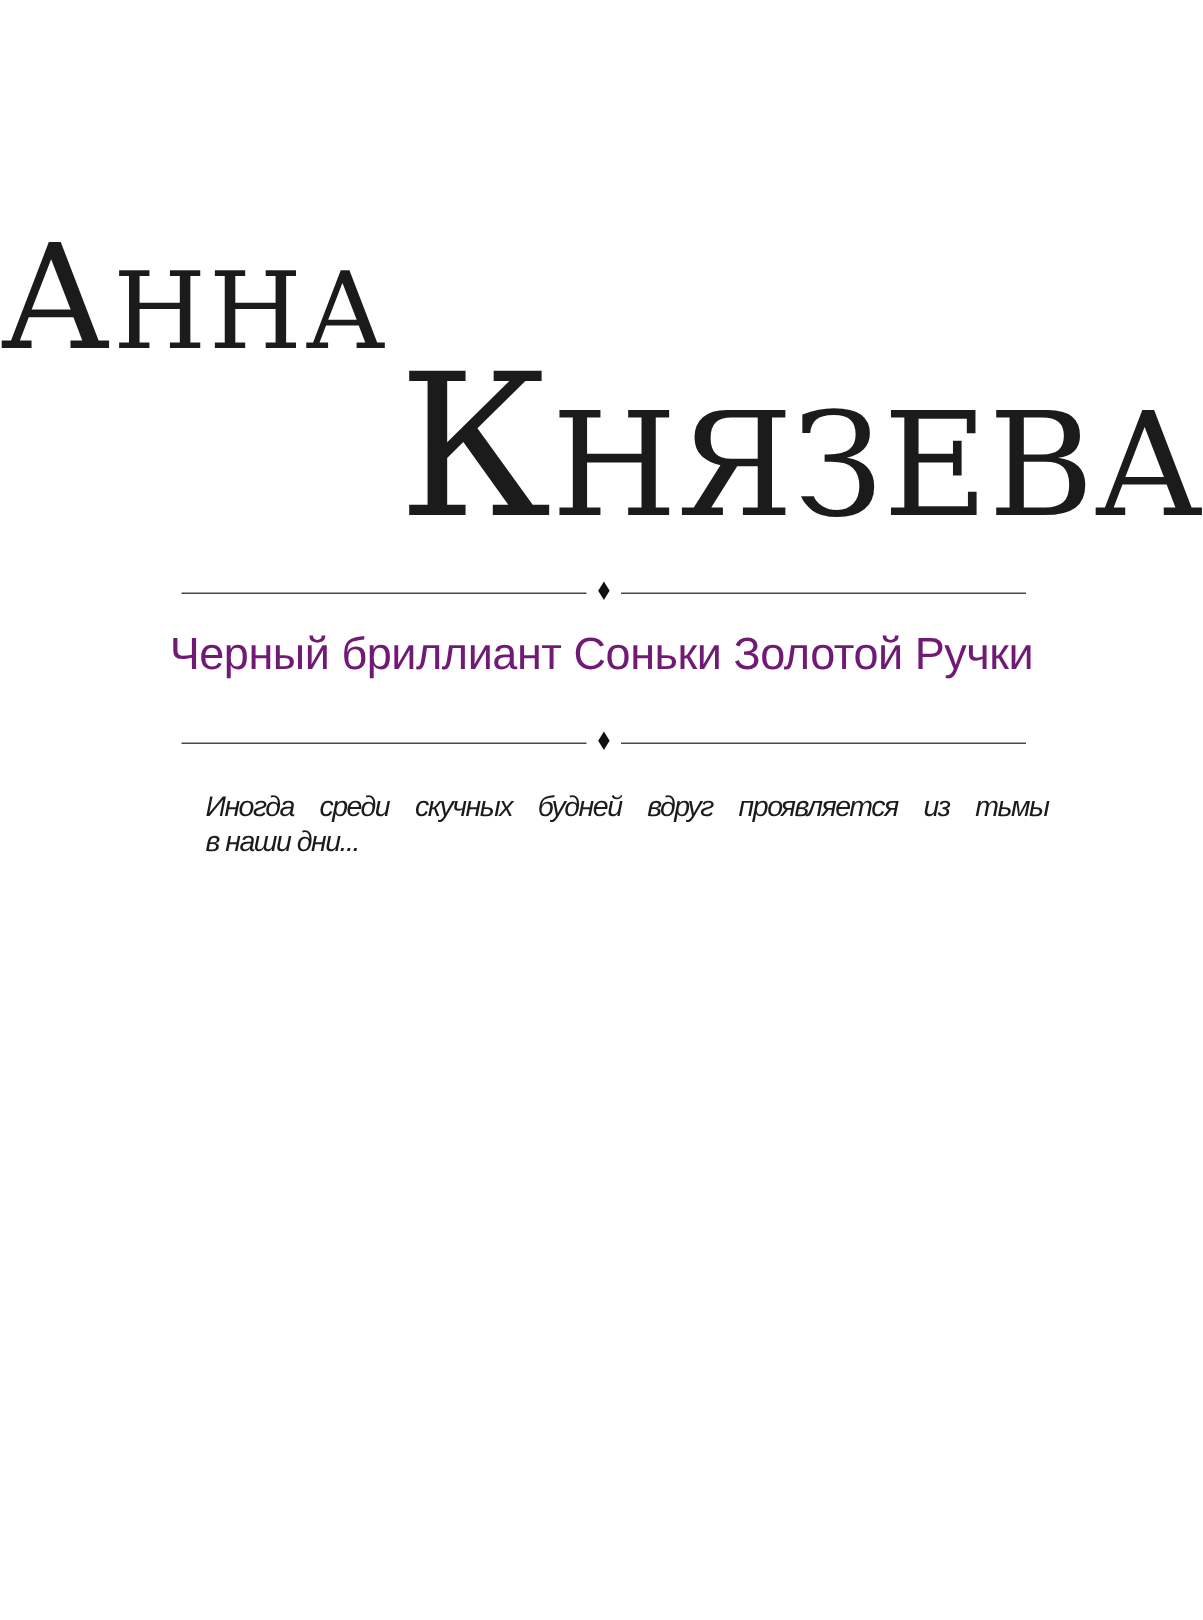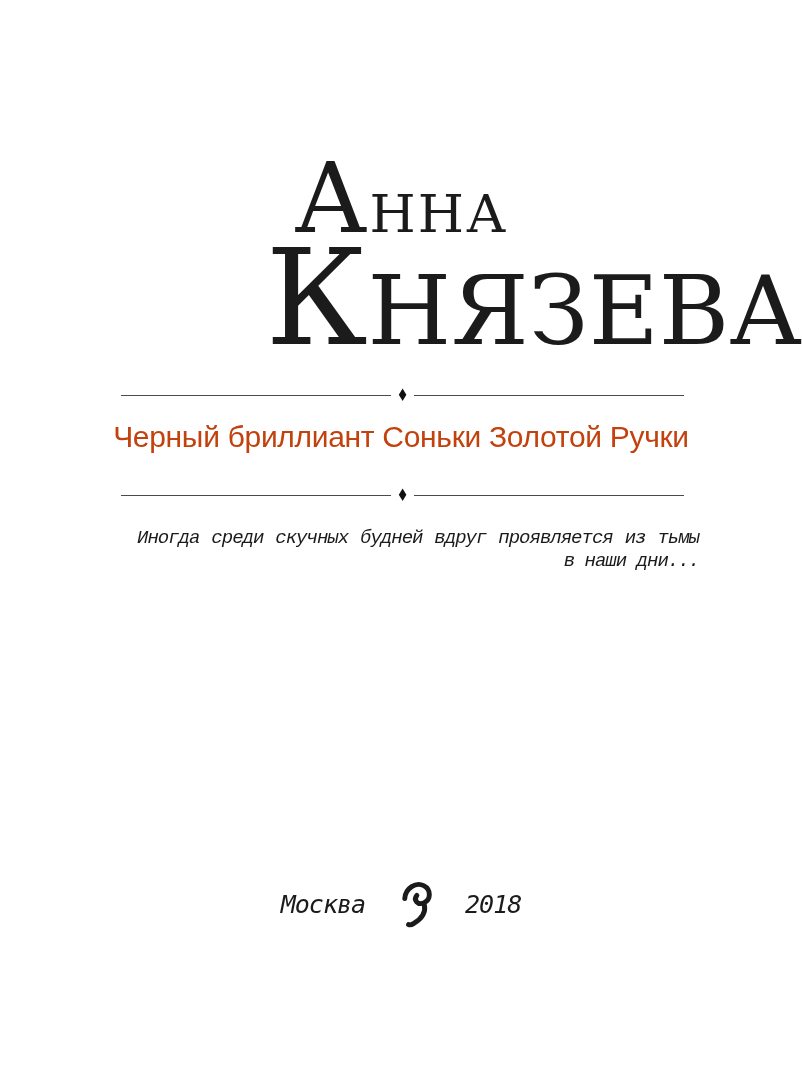--- a/index.html
+++ b/index.html
@@ -15,23 +15,23 @@
     overflow: hidden;
     color: #1b1b1b;
   }
 
   
   .author-first {
     position: absolute;
     top: 150px;
     left: 0;
     width: 100%;
-    text-align: center;
+    text-align: left;
     font-family: "DejaVu Serif", serif;
-    font-size: 53px;
+    font-size: 71px;
     line-height: 1;
     letter-spacing: 2px;
     color: #1b1b1b;
     white-space: nowrap;
   }
   .author-first::first-letter {
     font-size: 97px;
   }
   .author-last {
     position: absolute;
@@ -81,39 +81,39 @@
     top: 419px;
     left: 0;
     width: 100%;
     margin: 0;
     text-align: center;
     font-family: "Liberation Sans", sans-serif;
     font-weight: normal;
     font-size: 30px;
     letter-spacing: -0.3px;
     line-height: 1.2;
-    color: #c2410c;
+    color: #701a75;
     white-space: nowrap;
   }
 
   
   .annotation {
     position: absolute;
     top: 527px;
     left: 137px;
     width: 562px;
-    font-family: Liberation Mono, monospace;
+    font-family: Liberation Sans, sans-serif;
     font-style: italic;
     font-size: 19px;
     letter-spacing: -1px;
     line-height: 23px;
     color: #1b1b1b;
   }
   .annotation-line {
-    text-align: right;
+    text-align: left;
   }
   .annotation-line.justified {
     text-align: justify;
     text-align-last: justify;
     white-space: nowrap;
   }
 
   
   .imprint {
     position: absolute;
@@ -165,24 +165,14 @@
     <span class="divider-line"></span>
     <span class="divider-diamond">♦</span>
     <span class="divider-line"></span>
   </div>
 
   <div class="annotation">
     <div class="annotation-line justified">Иногда среди скучных будней вдруг проявляется из тьмы</div>
     <div class="annotation-line">в наши дни...</div>
   </div>
 
-  <div class="imprint">
-    <span class="imprint-city">Москва</span>
-
-    <svg class="imprint-logo" width="34" height="53" viewBox="0 0 45 62" xmlns="http://www.w3.org/2000/svg">
-      <path d="M 5 23 C 6 9, 20 1, 30 6 C 40 11, 40 25, 30 29 C 22 32, 16 25, 21 19"></path>
-      <path d="M 31 32 C 33 42, 27 50, 17 56 C 14 58, 12 58.5, 10 57.5"></path>
-    </svg>
-
-    <span class="imprint-year">2018</span>
-  </div>
 
 </div>
 
 </body></html>

